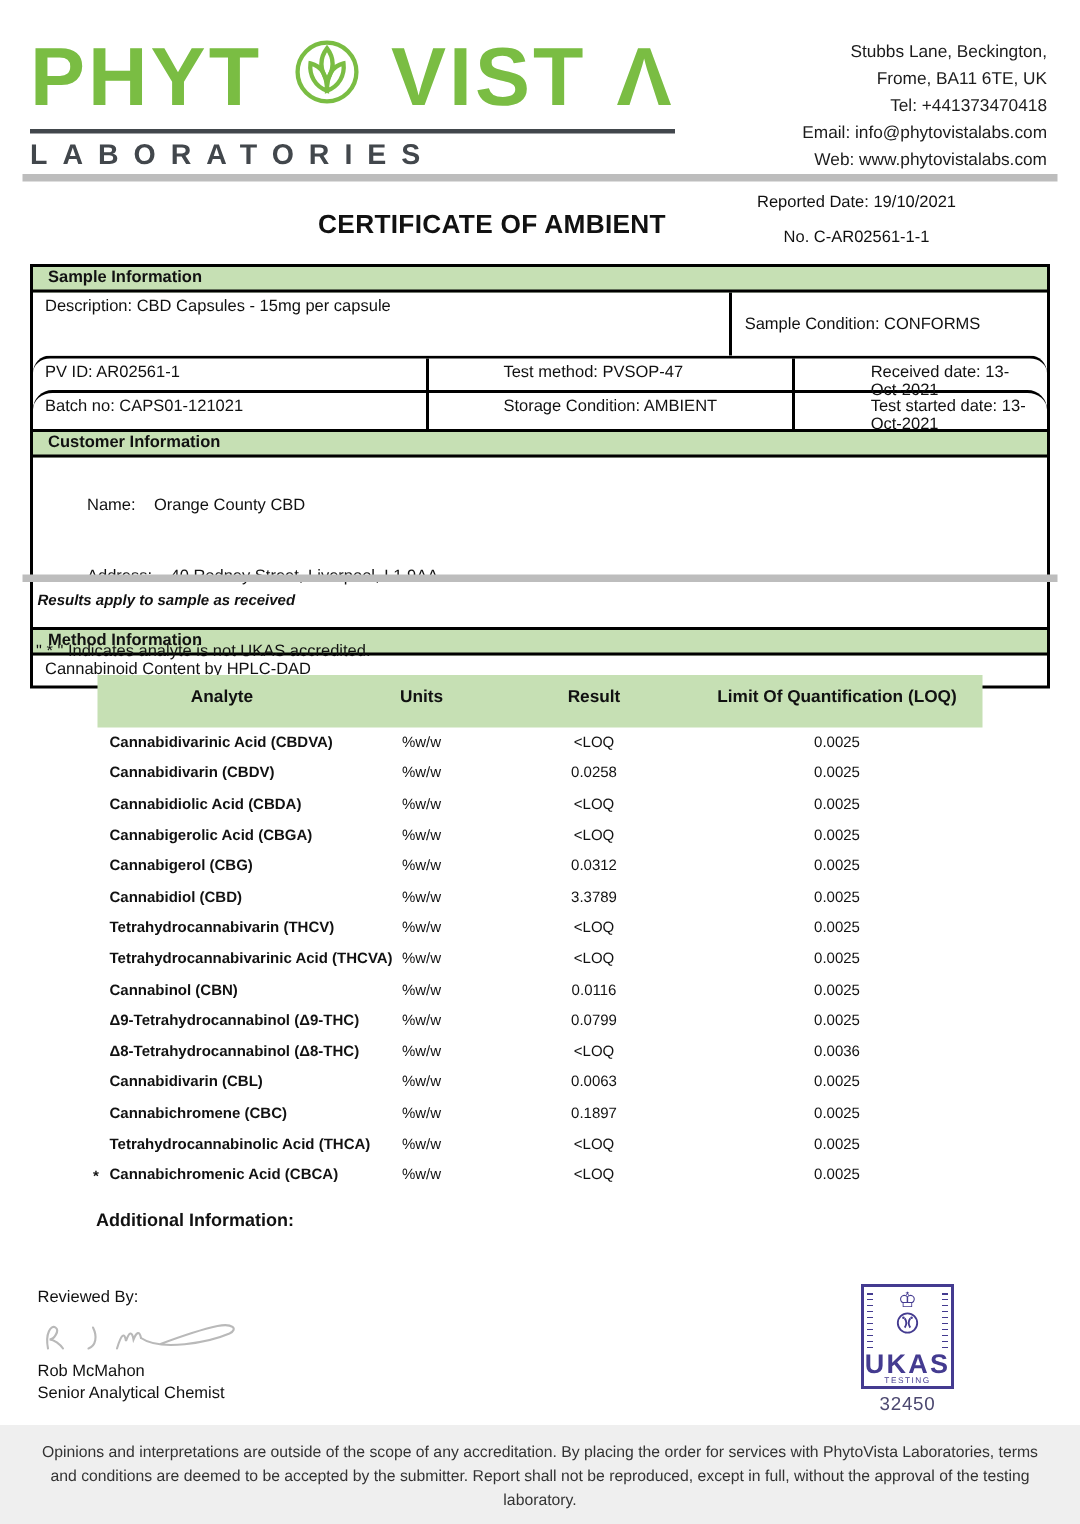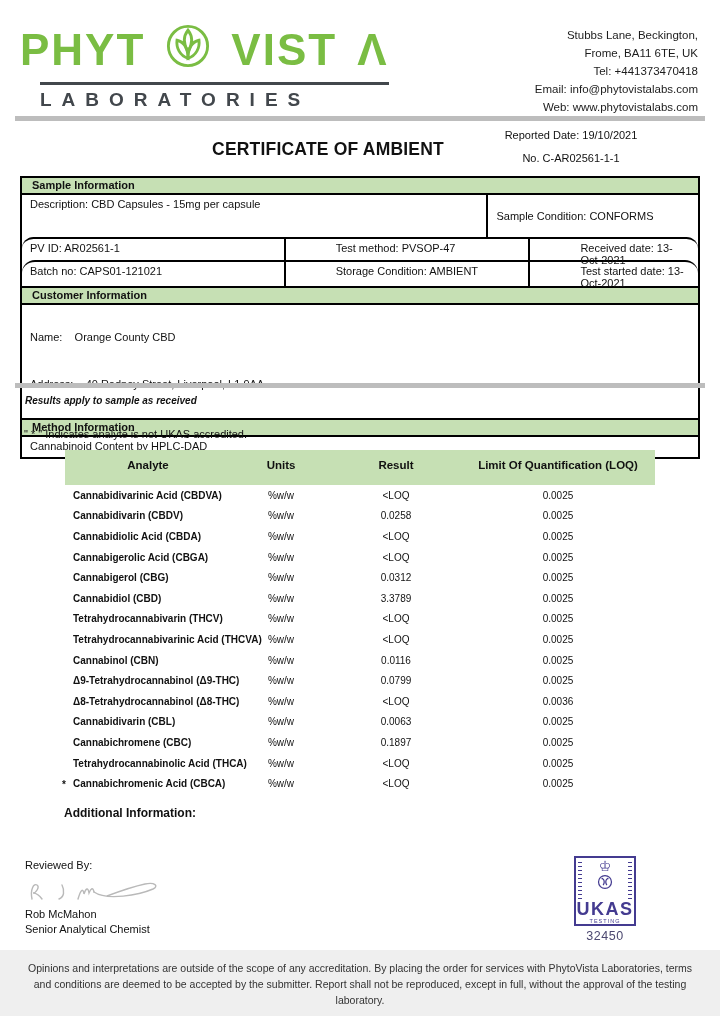--- a/index.html
+++ b/index.html
@@ -4,27 +4,26 @@
 <style>
   html,body { margin:0; padding:0; background:#888; }
   .page {
     position:relative; width:720px; height:1016px; margin:0 auto;
     background:#ffffff; overflow:hidden;
     font-family:"Liberation Sans", sans-serif; color:#111;
   }
 
   
   .header-left { position:absolute; top:24px; left:20px; }
-  .logo-line { display:flex; align-items:center; gap:20px; color:#7abd43; font-size:44px; font-weight:bold; letter-spacing:2px; line-height:1; }
+  .logo-line { display:flex; align-items:center; gap:20px; color:#7abd43; font-size:55px; font-weight:bold; letter-spacing:2px; line-height:1; }
   .leaf-icon { margin:0 1px; }
   .logo-sub {
     margin-top:7px; border-top:3px solid #42474c; padding-top:5px;
     color:#42474c; font-size:19px; font-weight:bold; letter-spacing:10px; line-height:1;
     white-space:nowrap;
-    margin-left:20px;
   }
   .header-right { position:absolute; top:26px; right:22px; text-align:right; font-size:11.5px; line-height:18px; color:#1c1c1c; }
 
   .gray-bar { position:absolute; left:15px; right:15px; height:5px; background:#bdbdbd; }
   .bar1 { top:116px; }
   .bar2 { top:383px; }
 
   
   .report-meta { position:absolute; top:124px; left:478px; width:186px; text-align:center; font-size:11px; line-height:23px; color:#111; }
   .doc-title { position:absolute; top:139px; left:328px; transform:translateX(-50%); font-size:17.5px; font-weight:bold; white-space:nowrap; letter-spacing:0.2px; }
@@ -37,21 +36,21 @@
   .cell { box-sizing:border-box; padding:3px 6px 0 8px; }
   .desc-row { height:42px; }
   .desc-cell { flex:0 0 69%; border-right:2px solid #000; }
   .cond-cell { flex:1; display:flex; align-items:center; padding-top:0; }
   .row-sep { border-top:2px solid #000;gap:42px; }
   .three-row { height:21px; }
   .three-row.taller { height:24px; }
   .c1 { flex:0 0 39%; border-right:2px solid #000; }
   .c2 { flex:0 0 30%; border-right:2px solid #000; }
   .c3 { flex:1; }
-  .cust-cell { padding:2px 8px 4px; white-space:pre-wrap; }
+  .cust-cell { padding:2px 8px 4px; white-space:pre-wrap;margin-left:28px; }
   .cust-cell .addr { margin-top:11px; }
   .method-cell { padding:3px 8px 5px; }
 
   
   .note-italic { position:absolute; top:395px; left:25px; font-size:10px; font-style:italic; font-weight:bold; }
   .note-accred { position:absolute; top:428px; left:24px; font-size:11px; }
 
   
   .results { position:absolute; top:450px; left:65px; width:590px; }
   .r-head {

